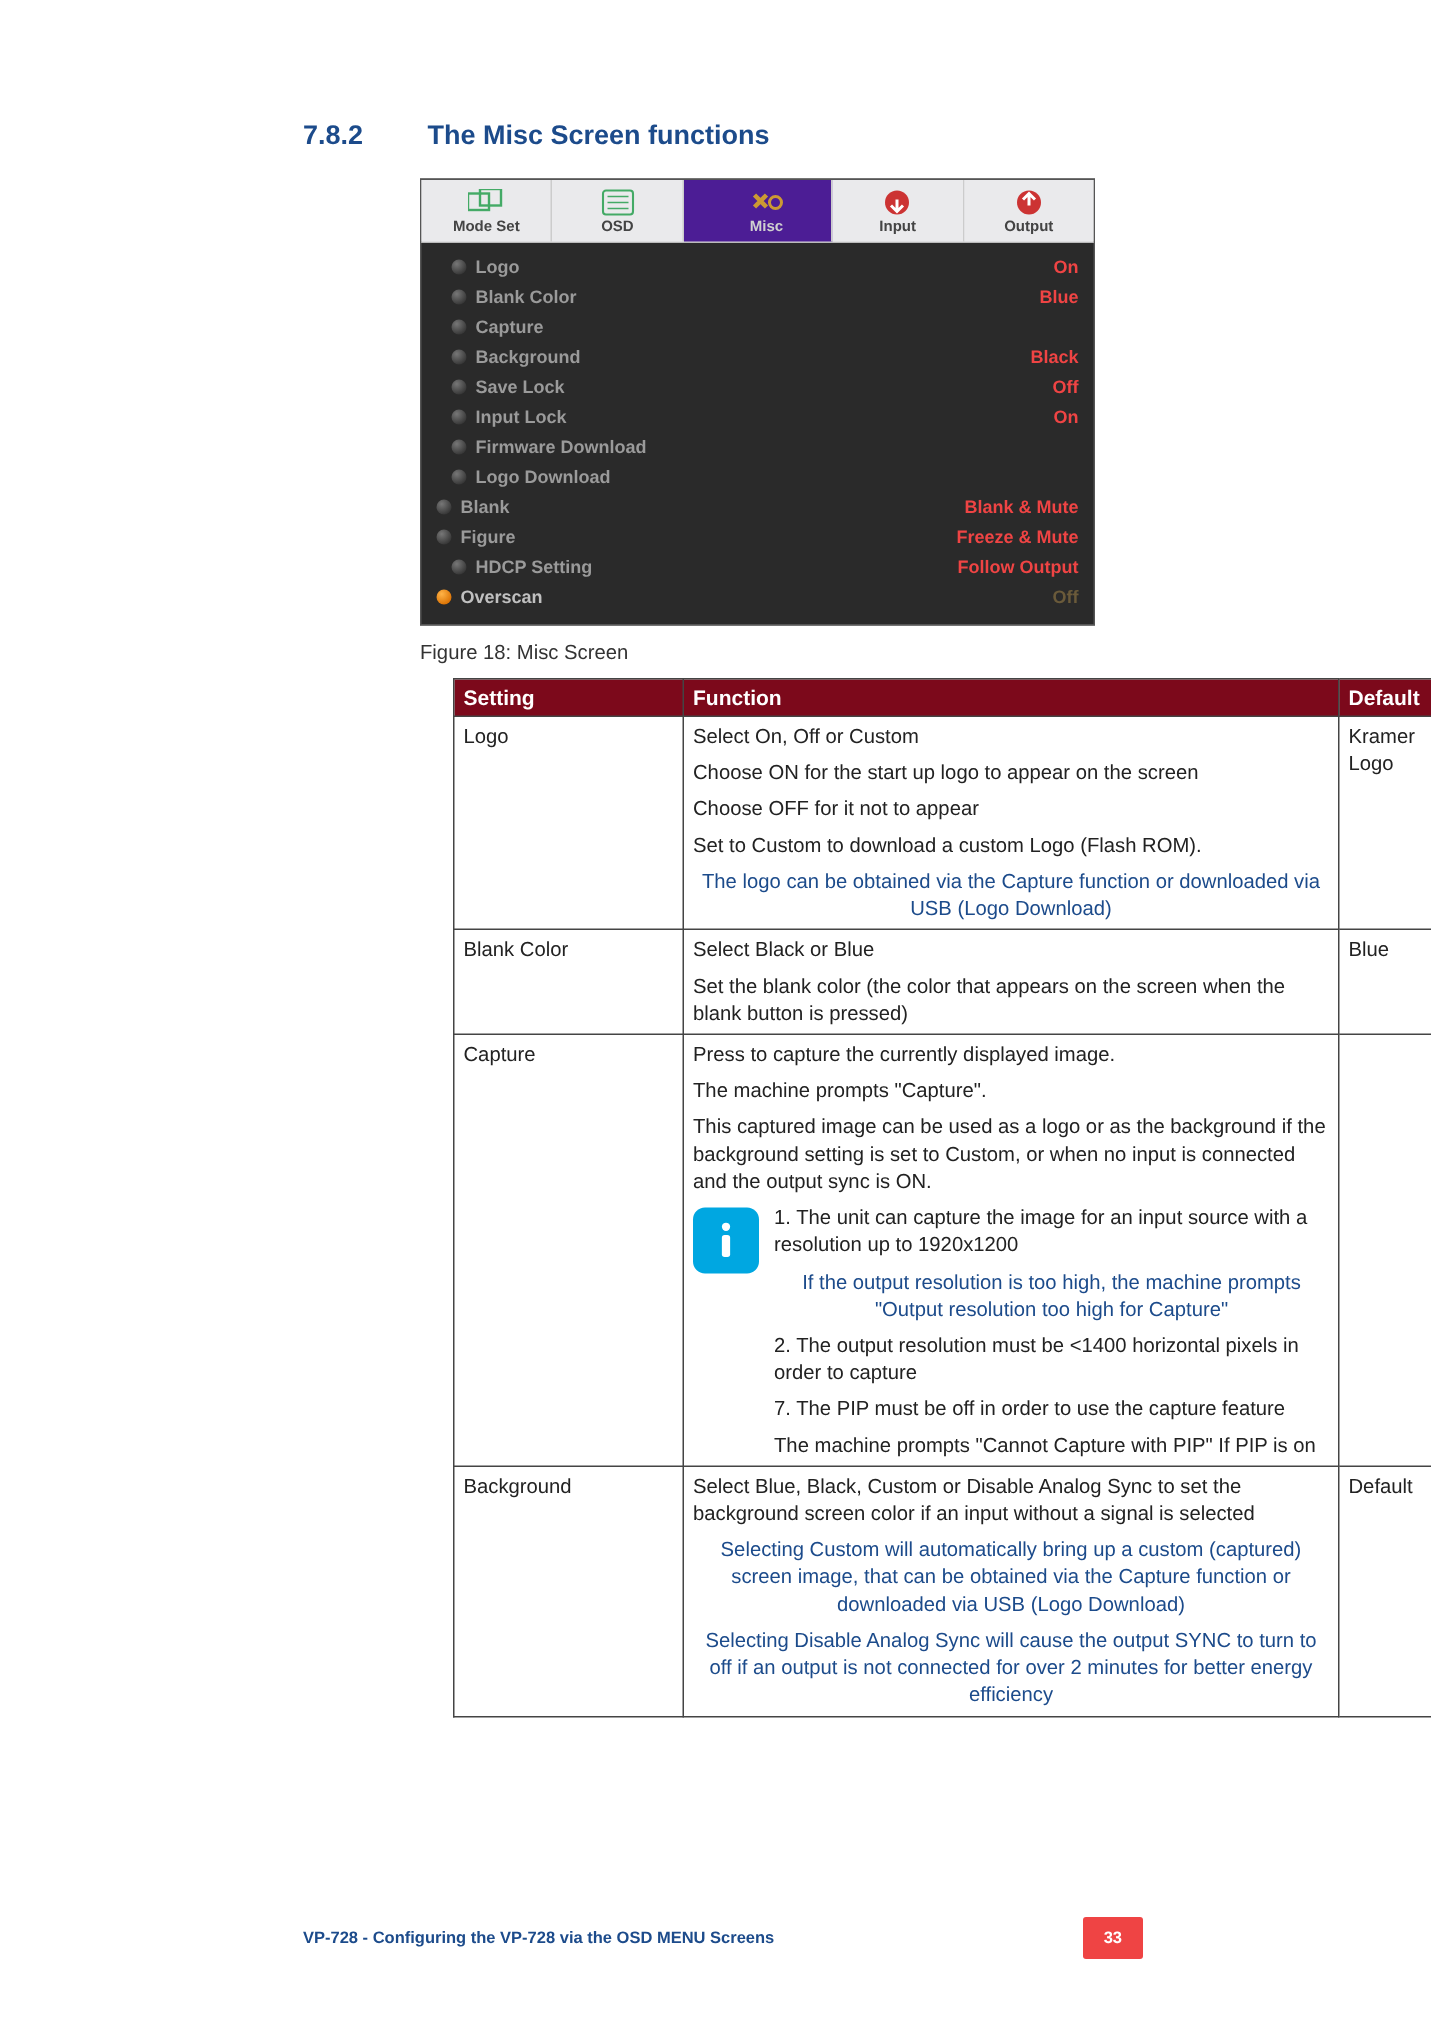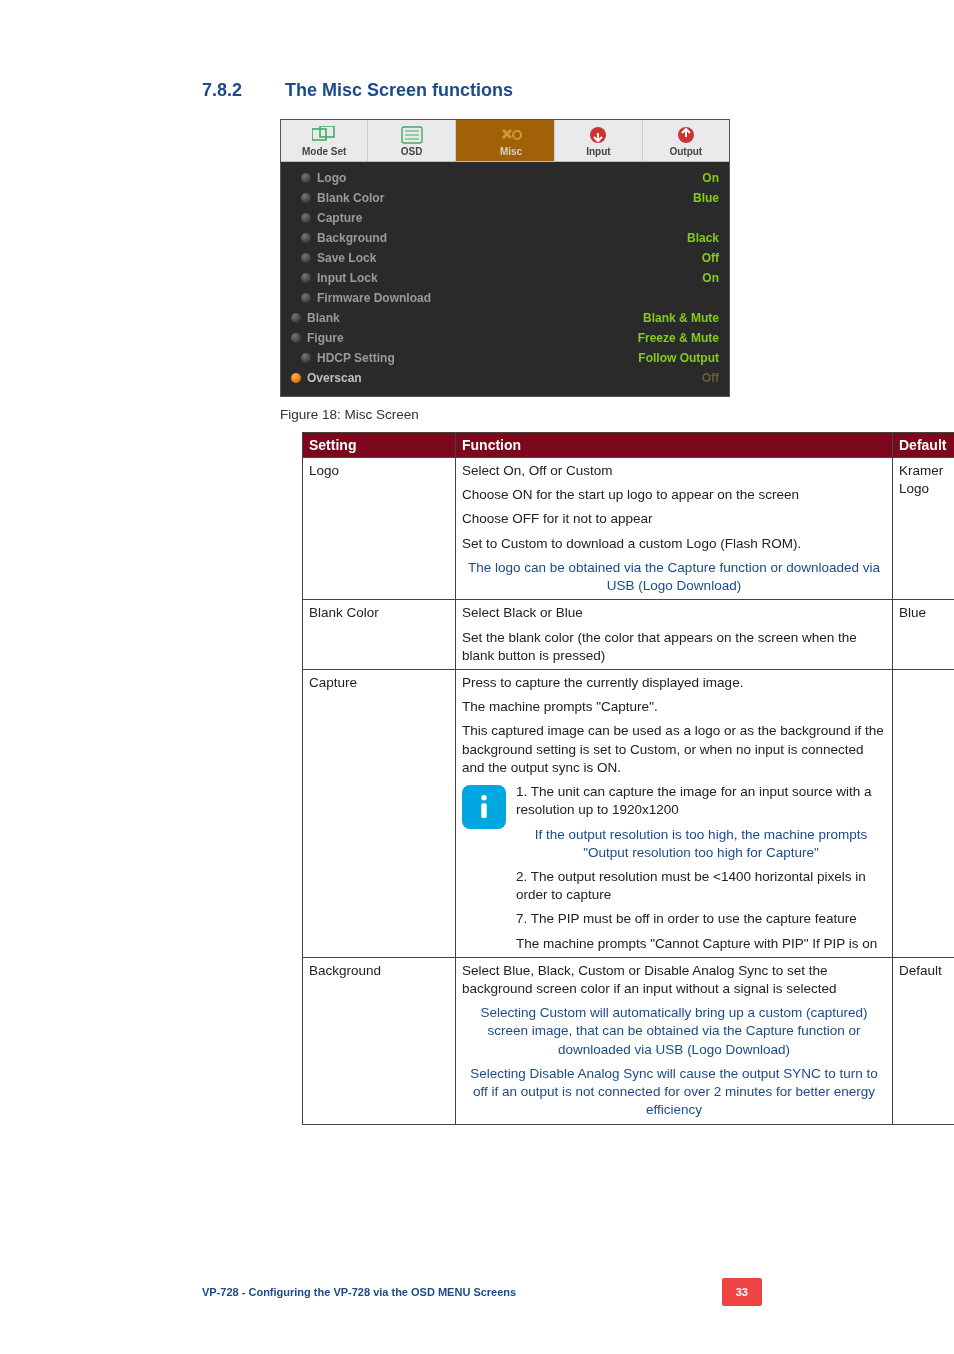--- a/index.html
+++ b/index.html
@@ -45,21 +45,21 @@
     text-align: center;
     padding: 6px 0 4px 0;
     font-size: 10px;
     color: #444;
     font-weight: bold;
     border-right: 1px solid #ccc;
     background: #eaeaec;
   }
   .osd-tab:last-child { border-right: none; }
   .osd-tab.active {
-    background: #a16207;
+    background: #4c1d95;
     color: #d0d0d0;
     padding-left: 12px;
   }
   .osd-tab .tab-icon {
     display: block;
     margin: 0 auto 2px auto;
   }
   .osd-list { padding: 6px 10px 8px 10px; }
   .osd-row {
     display: flex;
@@ -75,21 +75,21 @@
   }
   .osd-bullet.sub { margin-left: 10px; }
   .osd-bullet.sel {
     background: radial-gradient(circle at 35% 30%, #ffb347 0%, #d96f00 80%);
   }
   .osd-label {
     font-weight: bold; color: #9a9a9a; flex: 1;
   }
   .osd-label.sel { color: #c0c0c0; }
   .osd-value {
-    font-weight: bold; color: #84cc16; text-align: right;
+    font-weight: bold; color: #ef4444; text-align: right;
   }
   .osd-value.dim { color: #6a5a3a; }
   .caption {
     margin: 10px 0 10px 78px;
     font-size: 13.5px;
     color: #333;
   }
   
   table.sett {
     width: 672px;
@@ -217,20 +217,25 @@
           <span class="osd-value">Off</span>
         </div>
       <div class="osd-row">
           <span class="osd-bullet sub"></span>
           <span class="osd-label">Input Lock</span>
           <span class="osd-value">On</span>
         </div>
       <div class="osd-row">
           <span class="osd-bullet sub"></span>
           <span class="osd-label">Firmware Download</span>
+          <span class="osd-value"></span>
+        </div>
+      <div class="osd-row">
+          <span class="osd-bullet sub"></span>
+          <span class="osd-label">Logo Download</span>
           <span class="osd-value"></span>
         </div>
       <div class="osd-row">
           <span class="osd-bullet"></span>
           <span class="osd-label">Blank</span>
           <span class="osd-value">Blank &amp; Mute</span>
         </div>
       <div class="osd-row">
           <span class="osd-bullet"></span>
           <span class="osd-label">Figure</span>

